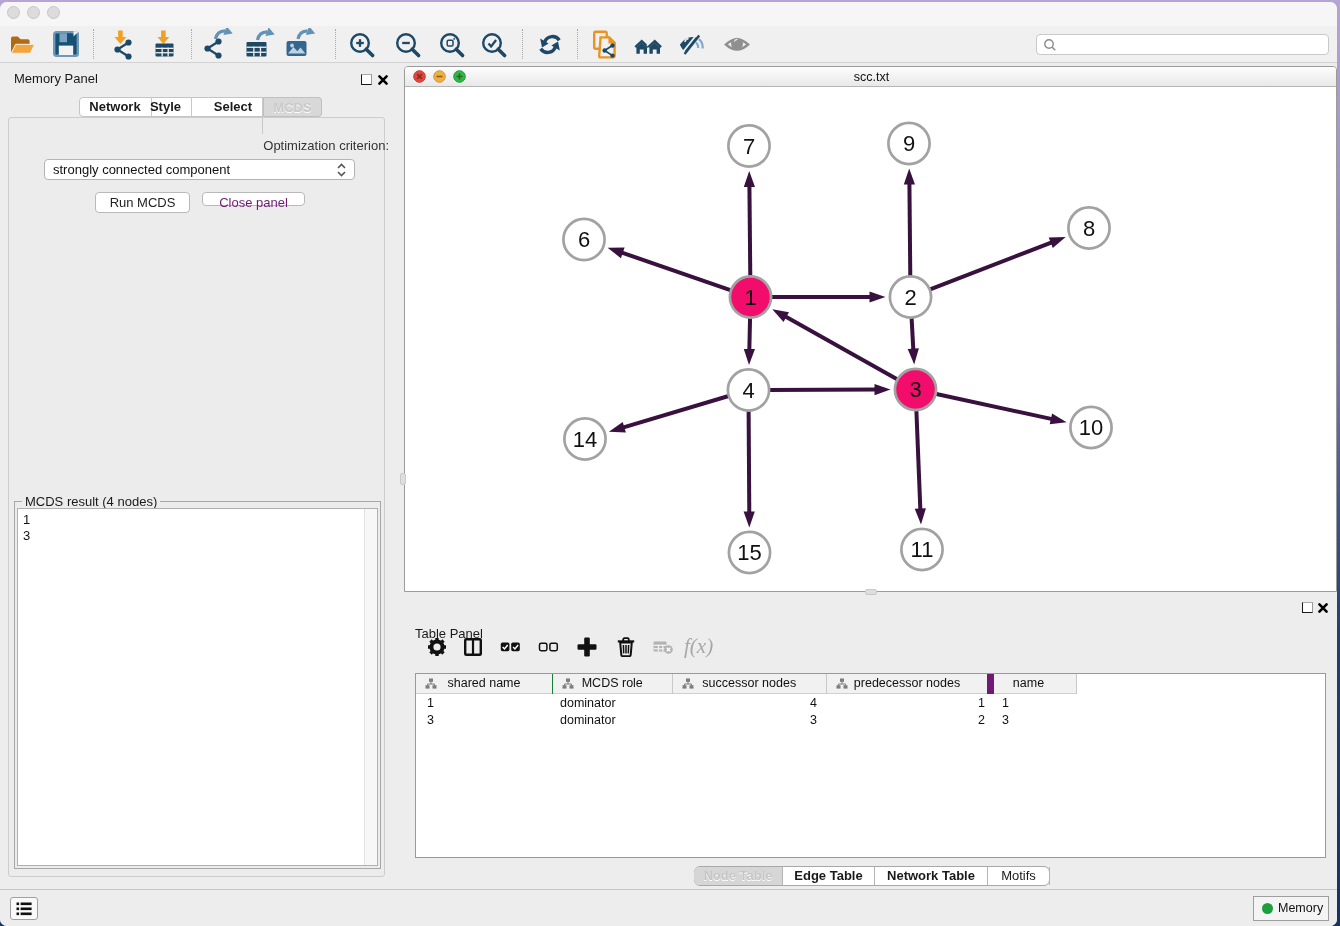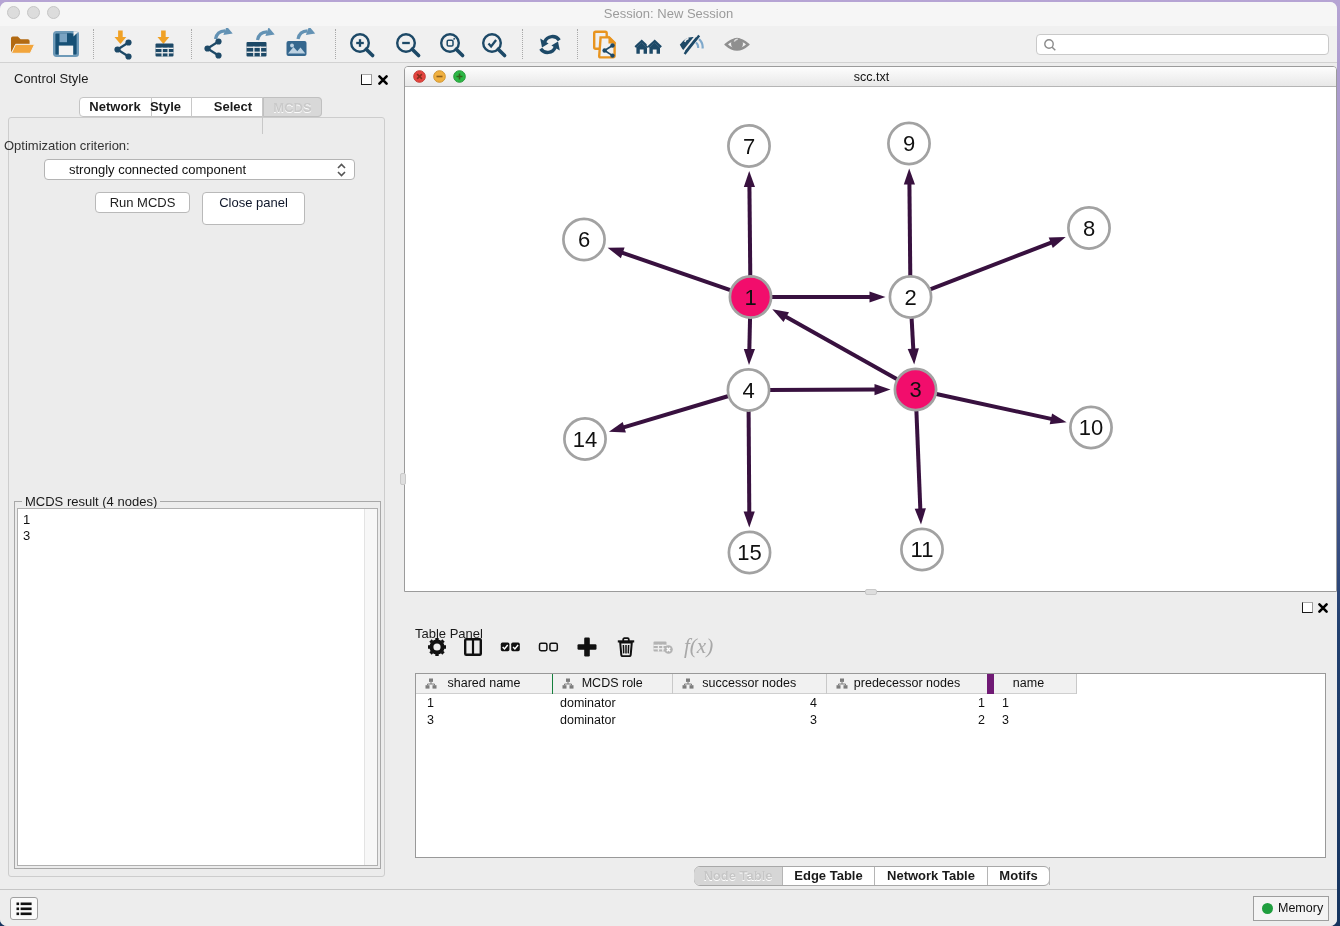--- a/index.html
+++ b/index.html
@@ -4,21 +4,20 @@
 body{width:1340px;height:926px;position:relative;overflow:hidden;
 font-family:"Liberation Sans",sans-serif;
 background:linear-gradient(180deg,#b6a4d4 0%,#a193c7 20%,#7c74ad 40%,#41548a 55%,#22406f 68%,#16345f 100%)}
 *{-webkit-font-smoothing:antialiased}
 </style></head><body>
 <div style="position:absolute;left:0;top:2px;width:1337px;height:924px;background:#ededed;border-radius:7px"></div>
 <div style="position:absolute;left:0;top:2px;width:1337px;height:24px;background:#f6f6f6;border-radius:7px 7px 0 0;border-bottom:1px solid #d8d8d8">
     <div style="position:absolute;left:7.0px;top:3.5px;width:13px;height:13px;border-radius:50%;background:#dcdcdc;border:1px solid #c6c6c6;box-sizing:border-box"></div>
     <div style="position:absolute;left:27.0px;top:3.5px;width:13px;height:13px;border-radius:50%;background:#dcdcdc;border:1px solid #c6c6c6;box-sizing:border-box"></div>
     <div style="position:absolute;left:47.0px;top:3.5px;width:13px;height:13px;border-radius:50%;background:#dcdcdc;border:1px solid #c6c6c6;box-sizing:border-box"></div>
-    <div style="position:absolute;left:0;right:0;top:4px;text-align:center;font-size:13px;color:#9b9b9b">Session: New Session</div>
   </div>
 <div style="position:absolute;left:0;top:26px;width:1337px;height:37px;background:#f0f0f0;border-bottom:1px solid #d2d2d2;box-sizing:border-box"></div>
 <svg style="position:absolute;left:7.5px;top:31px" width="28" height="24" viewBox="0 0 28 24">
     <path d="M3 21.5 V7.3 a1.8 1.8 0 0 1 1.8-1.8 h5 l2.8 2.8 h7.2 a1.8 1.8 0 0 1 1.8 1.8 v3 h-13 z" fill="#b26a12"></path>
     <path d="M7.6 13.3 h19 l-4.3 9 H3.4 z" fill="#f2a53c" stroke="#f0f0f0" stroke-width="1"></path>
   </svg>
 <svg style="position:absolute;left:53.0px;top:31px" width="26" height="26" viewBox="0 0 26 26">
     <rect x="1.2" y="1.2" width="23.6" height="23.6" rx="2" fill="#175075" stroke="#6e9ab8" stroke-width="2.4"></rect>
     <path d="M25.8 0.2 l-5.3 5.3 v-5.3 z" fill="#f0f0f0"></path>
     <rect x="6.5" y="2.4" width="7.5" height="8.8" fill="#7aa3c2"></rect>
@@ -130,38 +129,38 @@
     <path d="M2 11.5 Q13 1.5 24 11.5 Q13 21.5 2 11.5 z" fill="none" stroke="#8f8f8f" stroke-width="2.5"></path>
     <circle cx="13" cy="10.8" r="6" fill="#8f8f8f"></circle>
     <path d="M10.3 8.4 a3.6 3.6 0 0 1 3.4 -2.2" fill="none" stroke="#dedede" stroke-width="1.4"></path>
   </svg>
 <div style="position:absolute;left:1036px;top:34px;width:293px;height:21px;background:#fff;border:1px solid #c9c9c9;border-radius:4px;box-sizing:border-box">
     <svg style="position:absolute;left:6px;top:3px" width="14" height="14" viewBox="0 0 14 14">
       <circle cx="6" cy="6" r="4.2" fill="none" stroke="#8a8a8a" stroke-width="1.4"></circle>
       <line x1="9.2" y1="9.2" x2="12.3" y2="12.3" stroke="#8a8a8a" stroke-width="1.5"></line>
     </svg>
   </div>
-<div style="position:absolute;left:14px;top:71px;font-size:13px;color:#1a1a1a">Control Style</div>
+<div style="position:absolute;left:14px;top:71px;font-size:13px;color:#1a1a1a">Memory Panel</div>
 <div style="position:absolute;left:361px;top:74px;width:11px;height:11px;background:#fff;border:1.8px solid #1a1a1a;border-right-color:#999;border-top-color:#aaa;box-sizing:border-box"></div>
 <svg style="position:absolute;left:377px;top:74px" width="12" height="12" viewBox="0 0 12 12">
     <path d="M2.4 2.4 L9.6 9.6 M9.6 2.4 L2.4 9.6" stroke="#000" stroke-width="2.6" stroke-linecap="round"></path>
   </svg>
 <div style="position:absolute;left:8px;top:117px;width:377px;height:760px;border:1px solid #cdcdcd;border-radius:3px;background:#ececec;box-sizing:border-box"></div>
 <div style="position:absolute;left:79px;top:97px;width:243px;height:20px;background:#fff;border:1px solid #c4c4c4;border-radius:4px;box-sizing:border-box"></div>
 <div style="position:absolute;left:79px;top:97px;width:73px;height:20px;border-right:1px solid #c8c8c8;box-sizing:border-box;text-align:center;font-size:13px;font-weight:bold;color:#1a1a1a;line-height:19px">Network</div>
 <div style="position:absolute;left:140px;top:97px;width:52px;height:20px;border-right:1px solid #c8c8c8;box-sizing:border-box;text-align:center;font-size:13px;font-weight:bold;color:#1a1a1a;line-height:19px">Style</div>
 <div style="position:absolute;left:204px;top:97px;width:59px;height:37px;border-right:1px solid #c8c8c8;box-sizing:border-box;text-align:center;font-size:13px;font-weight:bold;color:#1a1a1a;line-height:19px">Select</div>
 <div style="position:absolute;left:263px;top:97px;width:59px;height:20px;background:#d8d8d8;border:1px solid #c0c0c0;border-radius:0 4px 4px 0;box-sizing:border-box;text-align:center;font-size:13px;font-weight:bold;color:#c9c9c9;text-shadow:0 1px 0 rgba(255,255,255,0.9);line-height:19px">MCDS</div>
-<div style="position:absolute;left:4px;top:138px;width:377px;text-align:left;font-size:13px;color:#333">Optimization criterion:</div>
-<div style="position:absolute;left:44px;top:159px;width:311px;height:21px;background:#fff;border:1px solid #b4b4b4;border-radius:4px;box-sizing:border-box;font-size:13px;color:#111;line-height:19px;padding-left:24px">strongly connected component<svg style="position:absolute;right:7px;top:3px" width="11" height="14" viewBox="0 0 11 14">
+<div style="position:absolute;left:12px;top:138px;width:377px;text-align:right;font-size:13px;color:#333">Optimization criterion:</div>
+<div style="position:absolute;left:44px;top:159px;width:311px;height:21px;background:#fff;border:1px solid #b4b4b4;border-radius:4px;box-sizing:border-box;font-size:13px;color:#111;line-height:19px;padding-left:8px">strongly connected component<svg style="position:absolute;right:7px;top:3px" width="11" height="14" viewBox="0 0 11 14">
       <path d="M2 5 L5.5 1.5 L9 5" fill="none" stroke="#555" stroke-width="1.6"></path>
       <path d="M2 9 L5.5 12.5 L9 9" fill="none" stroke="#555" stroke-width="1.6"></path>
     </svg></div>
 <div style="position:absolute;left:95px;top:192px;width:95px;height:21px;background:#fff;border:1px solid #b9b9b9;border-radius:4px;box-sizing:border-box;text-align:center;font-size:13px;color:#222;line-height:19px">Run MCDS</div>
-<div style="position:absolute;left:202px;top:192px;width:103px;height:33px;background:#fff;border:1px solid #b9b9b9;border-radius:4px;box-sizing:border-box;text-align:center;font-size:13px;color:#0f172a;line-height:19px">Close panel</div>
+<div style="position:absolute;left:202px;top:192px;width:103px;height:14px;background:#fff;border:1px solid #b9b9b9;border-radius:4px;box-sizing:border-box;text-align:center;font-size:13px;color:#701a75;line-height:19px">Close panel</div>
 <div style="position:absolute;left:14px;top:501px;width:367px;height:368px;border:1px solid #a8a8a8;box-sizing:border-box"></div>
 <div style="position:absolute;left:22px;top:494px;background:#ececec;padding:0 3px;font-size:13px;color:#1a1a1a">MCDS result (4 nodes)</div>
 <div style="position:absolute;left:17px;top:508px;width:361px;height:358px;background:#fff;border:1px solid #b0b0b0;box-sizing:border-box"></div>
 <div style="position:absolute;left:364px;top:509px;width:13px;height:356px;background:#f7f7f7;border-left:1px solid #e3e3e3;box-sizing:border-box"></div>
 <div style="position:absolute;left:23px;top:512px;font-size:13px;color:#111;line-height:16px">1<br>3</div>
 <div style="position:absolute;left:404px;top:66px;width:933px;height:526px;background:#fff;border:1px solid #9b9b9b;border-radius:4px 4px 0 0;box-sizing:border-box"></div>
 <div style="position:absolute;left:405px;top:67px;width:931px;height:20px;border-radius:3px 3px 0 0;background:linear-gradient(#fdfdfd,#e8e8e8);border-bottom:1px solid #b5b5b5;box-sizing:border-box"></div>
 <svg style="position:absolute;left:412.5px;top:69.5px" width="13" height="13" viewBox="-6.5 -6.5 13 13">
     <circle cx="0" cy="0" r="5.8" fill="#e5443f" stroke="#c13b33" stroke-width="1"></circle>
     <path d="M-2.4 -2.4 L2.4 2.4 M2.4 -2.4 L-2.4 2.4" stroke="rgba(60,30,0,0.55)" stroke-width="1.6"></path>
@@ -319,21 +318,21 @@
 <div style="position:absolute;left:1002px;top:696.0px;font-size:12.5px;color:#111">1</div>
 <div style="position:absolute;left:427px;top:712.5px;font-size:12.5px;color:#111">3</div>
 <div style="position:absolute;left:560px;top:712.5px;font-size:12.5px;color:#111">dominator</div>
 <div style="position:absolute;left:672px;top:712.5px;width:145px;text-align:right;font-size:12.5px;color:#111">3</div>
 <div style="position:absolute;left:827px;top:712.5px;width:158px;text-align:right;font-size:12.5px;color:#111">2</div>
 <div style="position:absolute;left:1002px;top:712.5px;font-size:12.5px;color:#111">3</div>
 <div style="position:absolute;left:694px;top:866px;width:356px;height:20px;background:#fff;border:1px solid #a8a8a8;border-radius:6px;box-sizing:border-box"></div>
 <div style="position:absolute;left:694px;top:867px;width:89px;height:18px;border-right:1px solid #b5b5b5;box-sizing:border-box;text-align:center;font-size:13px;font-weight:bold;line-height:18px;background:#d6d6d6;color:#c6c6c6;text-shadow:0 1px 0 #fff;border-radius:6px 0 0 6px;">Node Table</div>
 <div style="position:absolute;left:783px;top:867px;width:92px;height:18px;border-right:1px solid #b5b5b5;box-sizing:border-box;text-align:center;font-size:13px;font-weight:bold;line-height:18px;color:#1a1a1a;">Edge Table</div>
 <div style="position:absolute;left:875px;top:867px;width:113px;height:18px;border-right:1px solid #b5b5b5;box-sizing:border-box;text-align:center;font-size:13px;font-weight:bold;line-height:18px;color:#1a1a1a;">Network Table</div>
-<div style="position:absolute;left:988px;top:867px;width:62px;height:18px;border-right:1px solid #b5b5b5;box-sizing:border-box;text-align:center;font-size:13px;font-weight:bold;line-height:18px;color:#1a1a1a;">Motifs</div>
+<div style="position:absolute;left:988px;top:867px;width:62px;height:18px;border-right:1px solid #b5b5b5;box-sizing:border-box;text-align:center;font-size:13px;font-weight:normal;line-height:18px;color:#1a1a1a;">Motifs</div>
 <div style="position:absolute;left:0;top:889px;width:1337px;height:37px;background:#ededed;border-top:1px solid #c6c6c6;box-sizing:border-box;border-radius:0 0 7px 7px"></div>
 <div style="position:absolute;left:10px;top:897px;width:28px;height:23px;background:#fafafa;border:1px solid #a0a0a0;border-radius:3px;box-sizing:border-box"></div>
 <svg style="position:absolute;left:16px;top:900.5px" width="16" height="16" viewBox="0 0 16 16">
     <rect x="0.5" y="1.5" width="2.6" height="2.6" fill="#111"></rect>
     <rect x="4.6" y="1.5" width="11" height="2.6" fill="#111"></rect>
     <rect x="0.5" y="6.5" width="2.6" height="2.6" fill="#111"></rect>
     <rect x="4.6" y="6.5" width="11" height="2.6" fill="#111"></rect>
     <rect x="0.5" y="11.5" width="2.6" height="2.6" fill="#111"></rect>
     <rect x="4.6" y="11.5" width="11" height="2.6" fill="#111"></rect>
   </svg>

